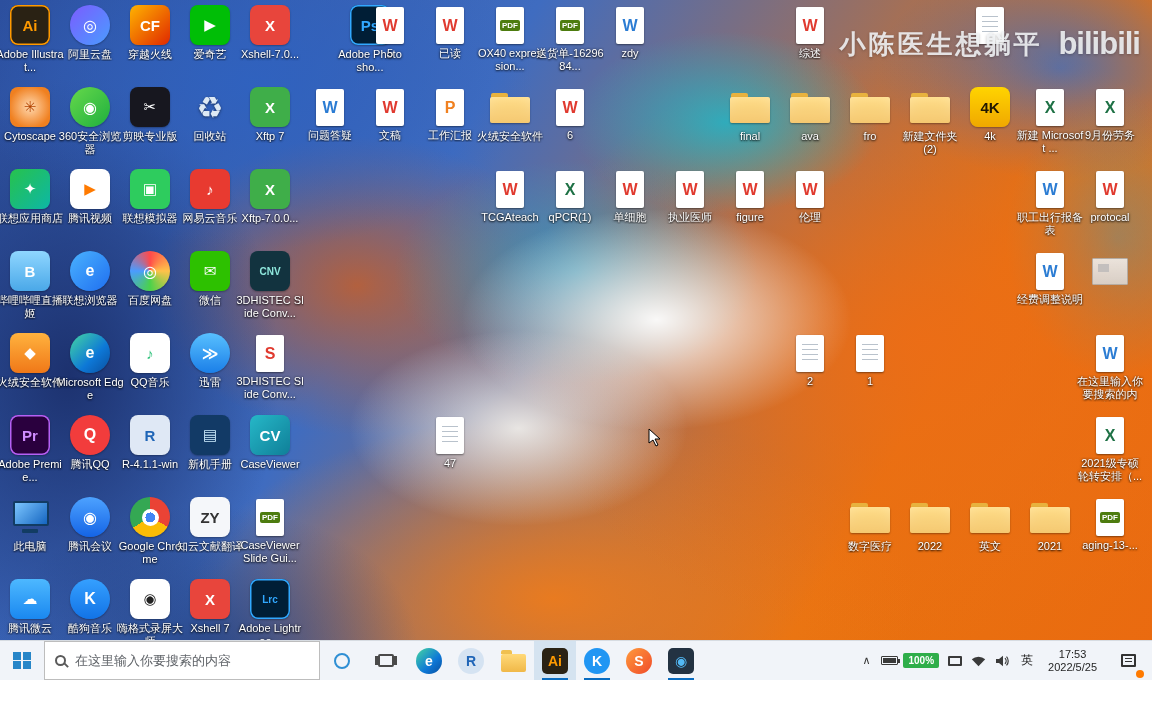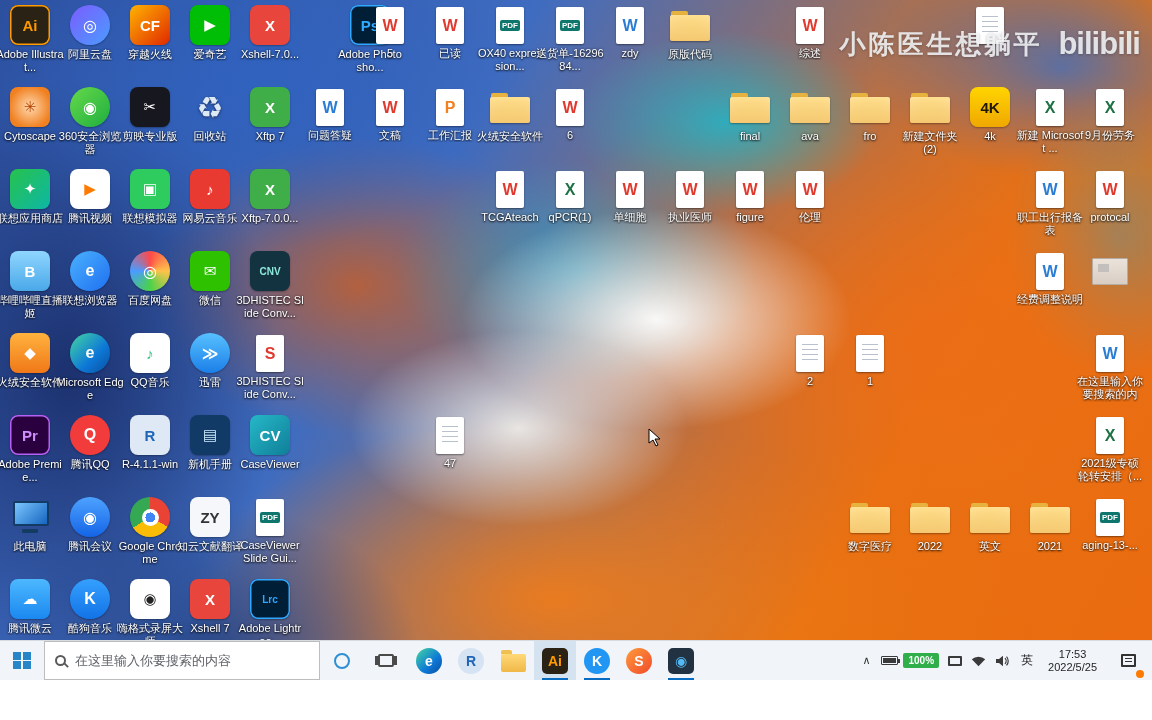--- a/index.html
+++ b/index.html
@@ -29,21 +29,21 @@
   
   .icon-layer { position:absolute; inset:0; }
   .dicon { position:absolute; width:68px; display:flex; flex-direction:column; align-items:center; cursor:default; }
   .ig { width:40px; height:40px; display:flex; align-items:center; justify-content:center;
         font-weight:bold; position:relative; flex:none; }
   .k-app { border-radius:8px; font-size:15px; box-shadow:0 1px 2px rgba(0,0,0,.3); }
   .k-circle { border-radius:50%; font-size:16px; box-shadow:0 1px 2px rgba(0,0,0,.3); }
   .ig.k-doc,.ig.k-pdf,.ig.k-plain { width:28px; height:37px; background:#fff; border-radius:2px;
         box-shadow:0 1px 2px rgba(0,0,0,.45); margin-top:2px; }
   .k-doc span { font-size:16px; font-weight:bold; }
-  .k-pdf span { background:#0f766e; color:#fff; font-size:8px; font-weight:bold; padding:1px 2px; border-radius:2px; }
+  .k-pdf span { background:#4d7c0f; color:#fff; font-size:8px; font-weight:bold; padding:1px 2px; border-radius:2px; }
   .k-plain::after { content:""; position:absolute; left:6px; right:6px; top:9px; height:20px;
         background:repeating-linear-gradient(180deg,#b9c2cc 0 1px,transparent 1px 5px); }
   .k-folder::before { content:""; position:absolute; top:6px; left:1px; width:17px; height:6px;
         background:#e8b23e; border-radius:2px 2px 0 0; }
   .k-folder::after { content:""; position:absolute; top:10px; left:0; width:40px; height:26px;
         background:linear-gradient(180deg,#ffe091,#f3bd52); border-radius:2px;
         box-shadow:0 1px 2px rgba(0,0,0,.35), inset 0 -12px 14px rgba(255,255,255,.18); }
   .k-recycle::after { content:"♻"; font-size:30px; color:#dde9f4; text-shadow:0 1px 3px rgba(0,0,0,.5); }
   .k-pc::before { content:""; position:absolute; top:4px; left:3px; width:32px; height:21px;
         background:linear-gradient(135deg,#7cc6ff,#1565c0); border:2px solid #123c63; border-radius:2px; }
@@ -175,24 +175,20 @@
           <span>PDF</span>
         </div>
         <div class="ilabel">送货单-1629684...</div>
       </div>
       <div class="dicon" style="left: 596px; top: 5px;">
         <div class="ig k-doc">
           <span style="color: rgb(43, 124, 211);">W</span>
         </div>
         <div class="ilabel">zdy</div>
       </div>
-      <div class="dicon" style="left: 656px; top: 5px;">
-        <div class="ig k-folder"></div>
-        <div class="ilabel">原版代码</div>
-      </div>
       <div class="dicon" style="left: 776px; top: 5px;">
         <div class="ig k-doc">
           <span style="color: rgb(224, 58, 47);">W</span>
         </div>
         <div class="ilabel">综述</div>
       </div>
       <div class="dicon" style="left: 956px; top: 5px;">
         <div class="ig k-plain"></div>
         <div class="ilabel"></div>
       </div>

